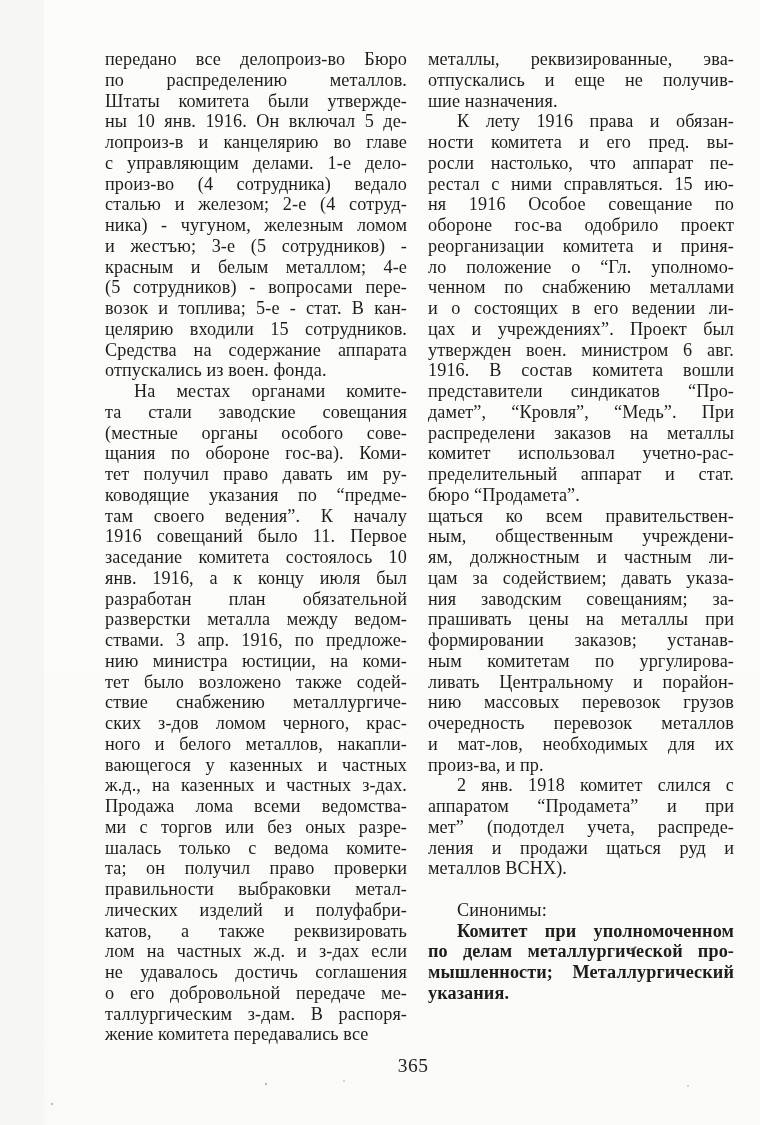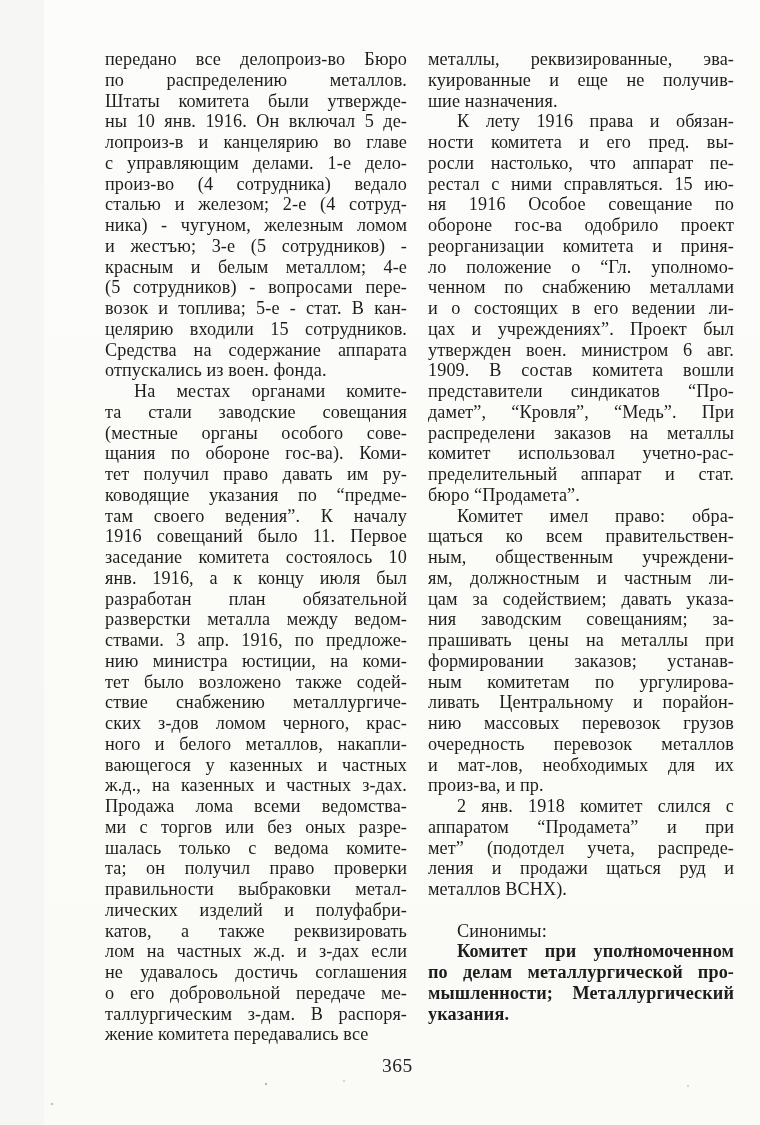--- a/index.html
+++ b/index.html
@@ -34,21 +34,21 @@
     white-space: nowrap;
     letter-spacing: 0.1px;
   }
   .line.last { text-align-last: left; }
   .line.indent { text-indent: 29px; }
   .page-number {
     position: absolute;
     top: 1055px;
     left: 338px;
     width: 62px;
-    text-align: left;
+    text-align: center;
     font-size: 19.5px;
     letter-spacing: 0.5px;
     color: #222;
   }
   .artifacts {
     position: absolute;
     top: 0; left: 0;
     width: 760px; height: 1125px;
     pointer-events: none;
   }
@@ -109,46 +109,45 @@
         <div class="line">не удавалось достичь соглашения</div>
         <div class="line">о его добровольной передаче ме-</div>
         <div class="line">таллургическим з-дам. В распоря-</div>
         <div class="line last">жение комитета передавались все</div>
       </div>
     </div>
 
   <div class="col col-right">
       <div class="para">
         <div class="line">металлы, реквизированные, эва-</div>
-        <div class="line">куированные и еще не получив-</div>
+        <div class="line">отпускались и еще не получив-</div>
         <div class="line last">шие назначения.</div>
       </div>
       <div class="para">
         <div class="line indent">К лету 1916 права и обязан-</div>
         <div class="line">ности комитета и его пред. вы-</div>
         <div class="line">росли настолько, что аппарат пе-</div>
         <div class="line">рестал с ними справляться. 15 ию-</div>
         <div class="line">ня 1916 Особое совещание по</div>
         <div class="line">обороне гос-ва одобрило проект</div>
         <div class="line">реорганизации комитета и приня-</div>
         <div class="line">ло положение о “Гл. уполномо-</div>
         <div class="line">ченном по снабжению металлами</div>
         <div class="line">и о состоящих в его ведении ли-</div>
         <div class="line">цах и учреждениях”. Проект был</div>
         <div class="line">утвержден воен. министром 6 авг.</div>
-        <div class="line">1909. В состав комитета вошли</div>
+        <div class="line">1916. В состав комитета вошли</div>
         <div class="line">представители синдикатов “Про-</div>
         <div class="line">дамет”, “Кровля”, “Медь”. При</div>
         <div class="line">распределени заказов на металлы</div>
         <div class="line">комитет использовал учетно-рас-</div>
         <div class="line">пределительный аппарат и стат.</div>
         <div class="line last">бюро “Продамета”.</div>
       </div>
       <div class="para">
-        <div class="line indent">Комитет имел право: обра-</div>
         <div class="line">щаться ко всем правительствен-</div>
         <div class="line">ным, общественным учреждени-</div>
         <div class="line">ям, должностным и частным ли-</div>
         <div class="line">цам за содействием; давать указа-</div>
         <div class="line">ния заводским совещаниям; за-</div>
         <div class="line">прашивать цены на металлы при</div>
         <div class="line">формировании заказов; устанав-</div>
         <div class="line">ным комитетам по ургулирова-</div>
         <div class="line">ливать Центральному и порайон-</div>
         <div class="line">нию массовых перевозок грузов</div>

